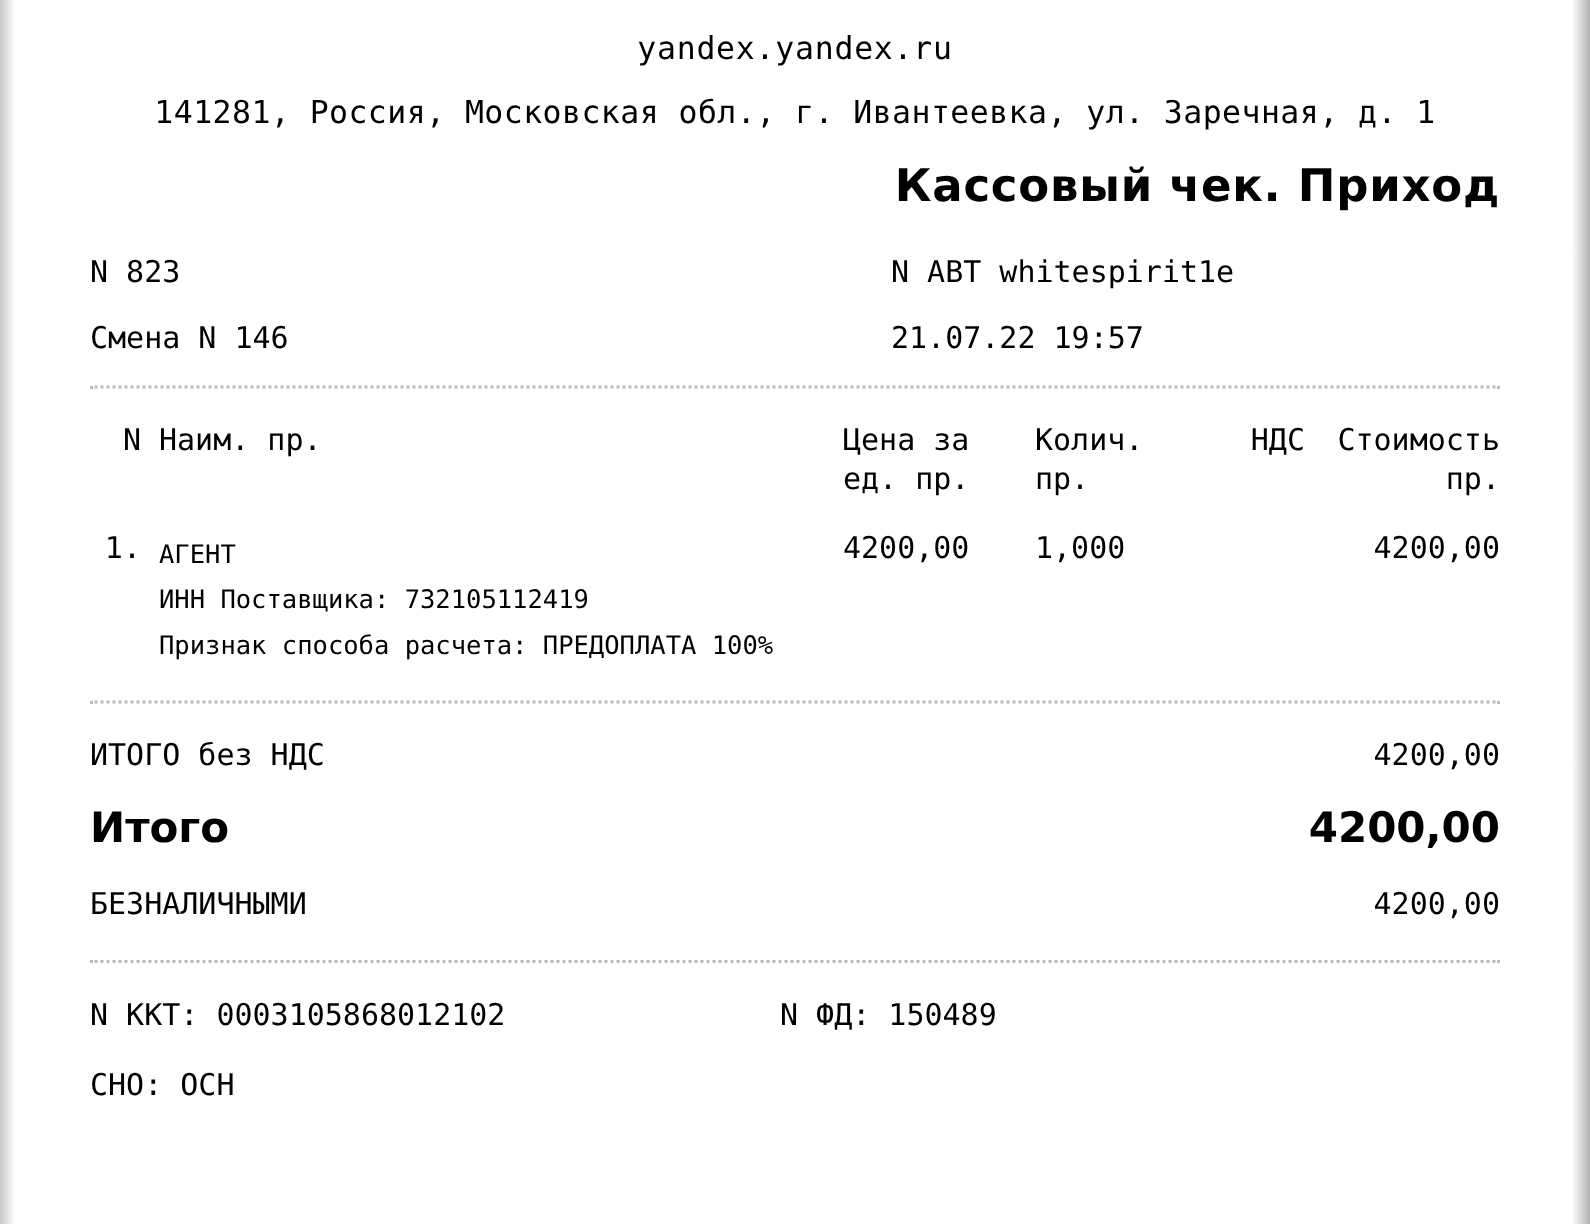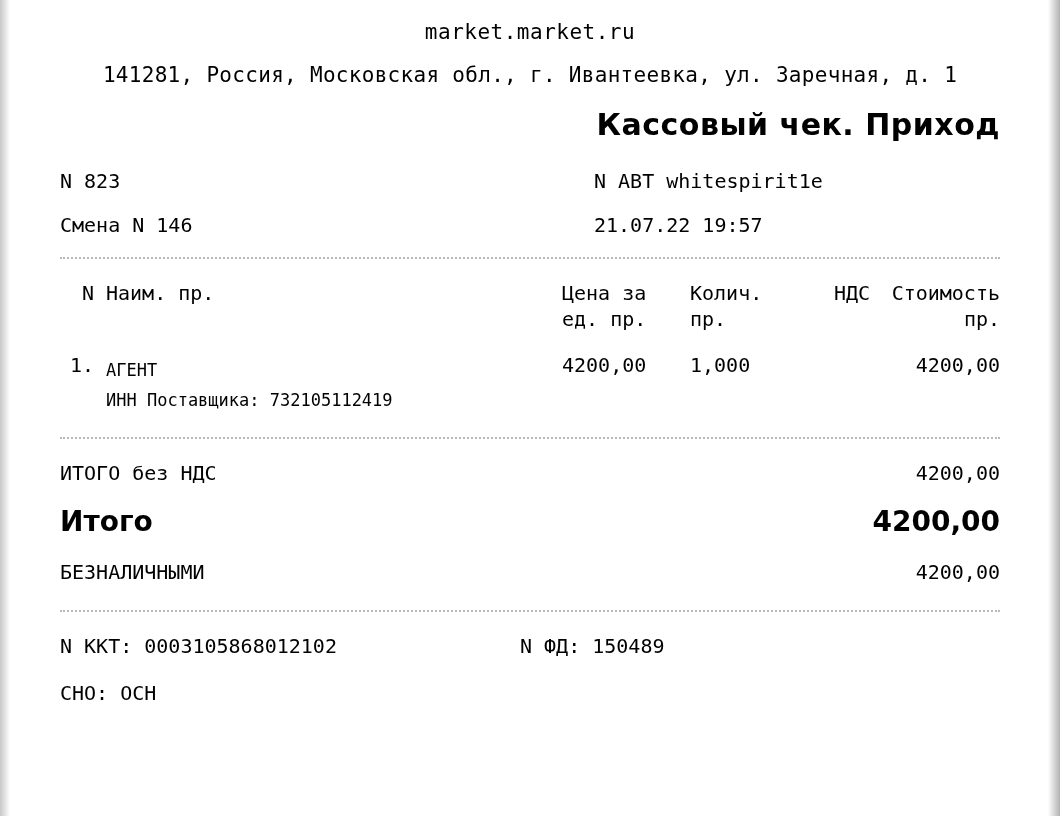--- a/index.html
+++ b/index.html
@@ -155,21 +155,21 @@
     width: 12px;
     height: 816px;
     background: linear-gradient(to left, rgba(0,0,0,0.30), rgba(0,0,0,0));
   }
 </style>
 </head>
 <body>
 
 <div class="receipt">
 
-  <div class="site">market.market.ru</div>
+  <div class="site">yandex.yandex.ru</div>
   <div class="address">141281, Россия, Московская обл., г. Ивантеевка, ул. Заречная, д. 1</div>
   <div class="doc-title">Кассовый чек. Приход</div>
 
   <div class="meta">
     <div class="meta-row">
       <div class="meta-left">N 823</div>
       <div class="meta-right">N АВТ whitespirit1e</div>
     </div>
     <div class="meta-row">
       <div class="meta-left">Смена N 146</div>
@@ -194,20 +194,21 @@
     <div class="col-qty">пр.</div>
     <div class="col-vat"></div>
     <div class="col-sum">пр.</div>
   </div>
 
   <div class="item-row">
     <div class="col-n">1.</div>
     <div class="col-name">
       <div class="item-sub">АГЕНТ</div>
       <div class="item-sub">ИНН Поставщика: 732105112419</div>
+      <div class="item-sub">Признак способа расчета: ПРЕДОПЛАТА 100%</div>
     </div>
     <div class="col-price">4200,00</div>
     <div class="col-qty">1,000</div>
     <div class="col-vat"></div>
     <div class="col-sum">4200,00</div>
   </div>
 
   <div class="rule rule-items"></div>
 
   <div class="totals">

